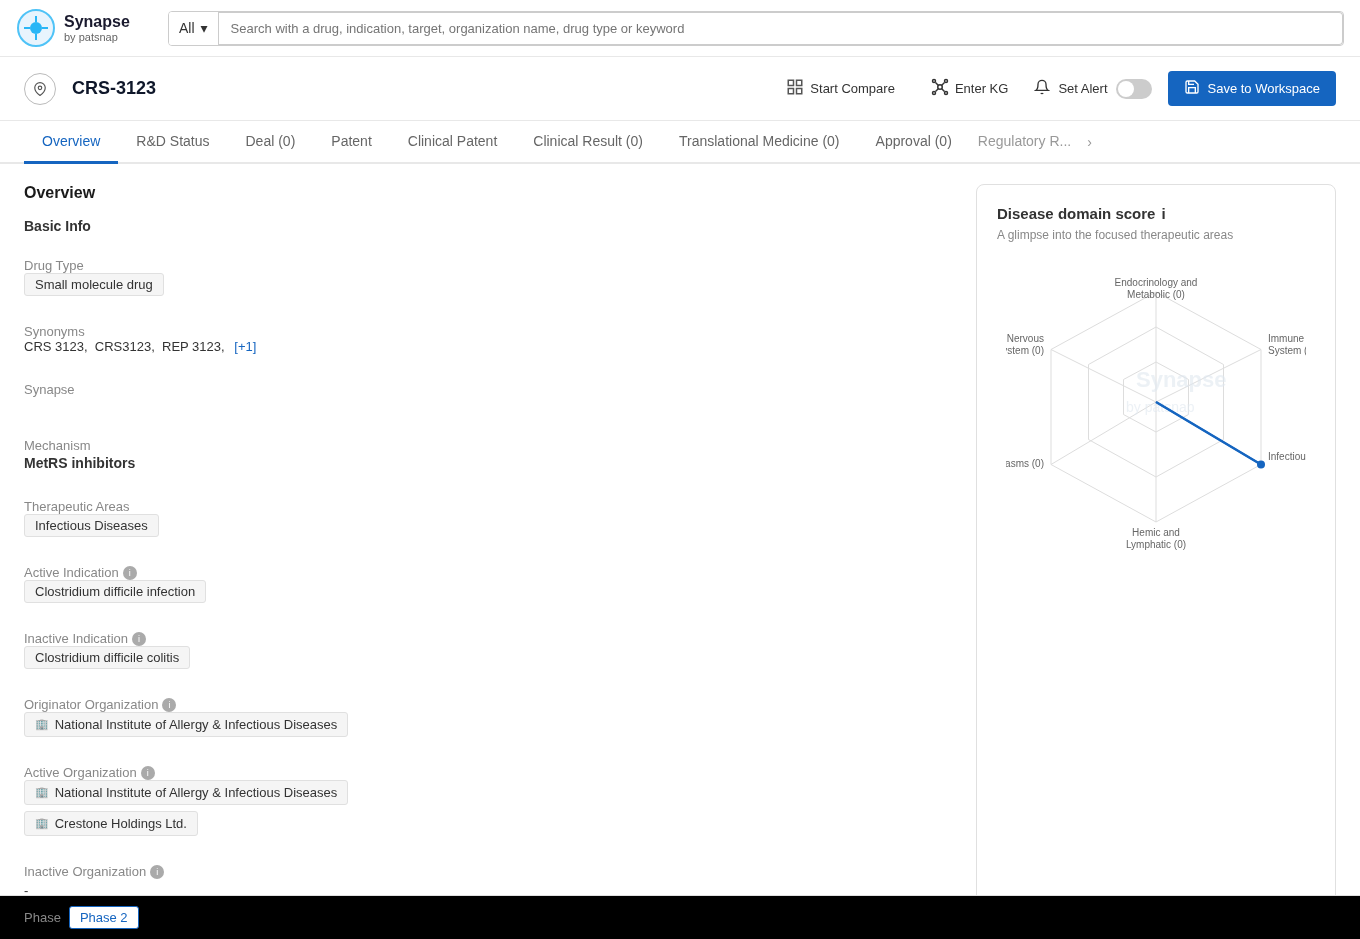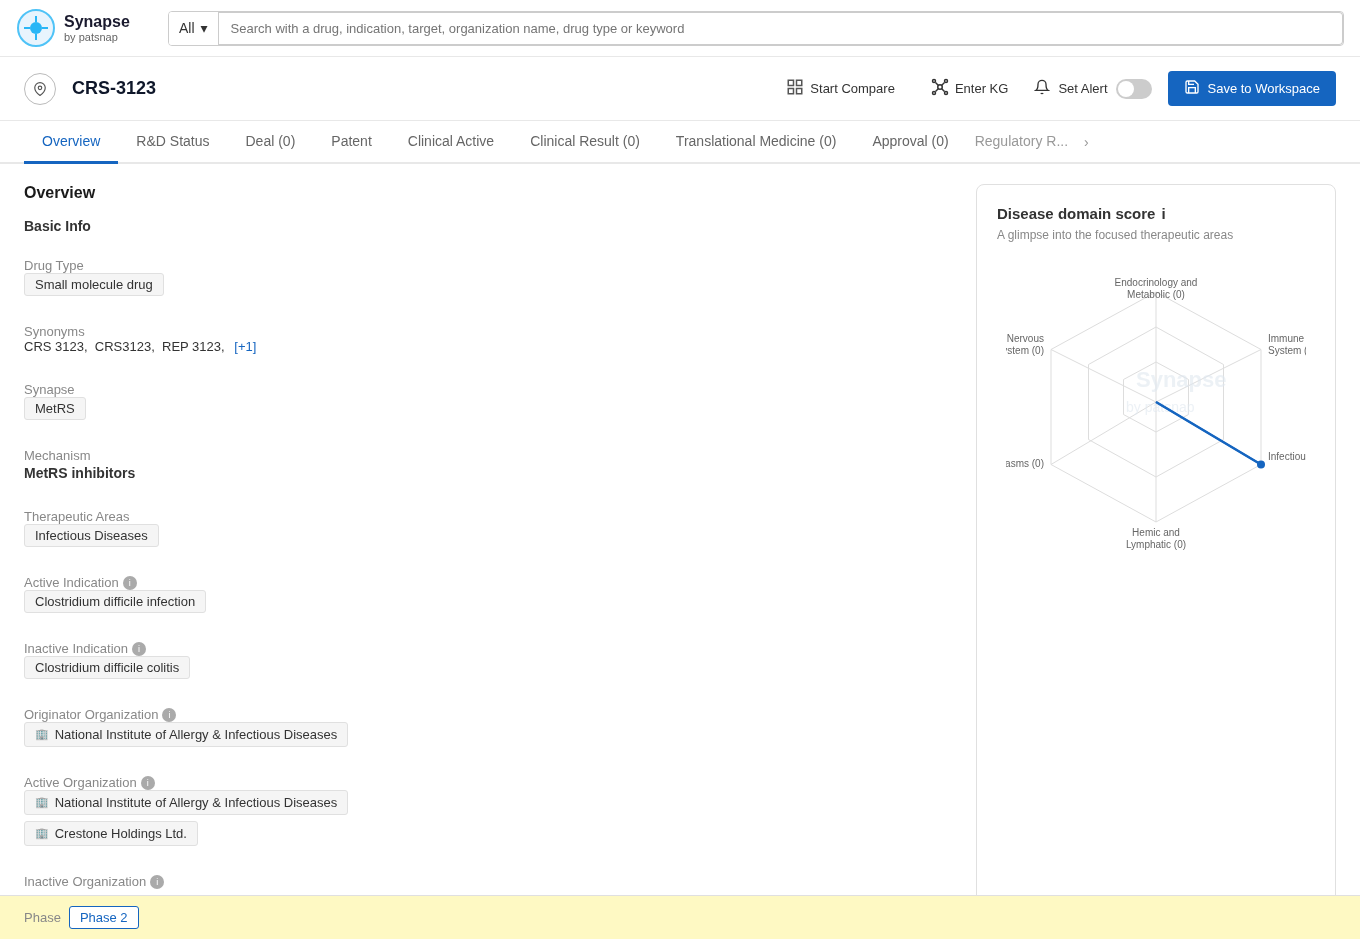--- a/index.html
+++ b/index.html
@@ -306,21 +306,21 @@
       align-items: center;
       justify-content: center;
     }
 
     
     .bottom-bar {
       position: fixed;
       bottom: 0;
       left: 0;
       right: 0;
-      background: #fef9c3;
+      background: #000000;
       border-top: 1px solid #e0e0e0;
       padding: 10px 24px;
       display: flex;
       align-items: center;
       gap: 8px;
     }
     .phase-badge {
       background: #fff;
       border: 1.5px solid #1565c0;
       border-radius: 3px;
@@ -414,21 +414,21 @@
       <span>Save to Workspace</span>
     </button>
   </div>
 </div>
 
 <div class="tabs-bar">
   <div class="tab-item active">Overview</div>
   <div class="tab-item">R&amp;D Status</div>
   <div class="tab-item">Deal (0)</div>
   <div class="tab-item">Patent</div>
-  <div class="tab-item">Clinical Active</div>
+  <div class="tab-item">Clinical Patent</div>
   <div class="tab-item">Clinical Result (0)</div>
   <div class="tab-item">Translational Medicine (0)</div>
   <div class="tab-item">Approval (0)</div>
   <div class="tab-item tab-more">Regulatory R...</div>
   <div class="tab-more">›</div>
 </div>
 
 <div class="content-area">
 
   <div class="main-content">
@@ -445,23 +445,20 @@
     <div class="info-row">
       <div class="info-label">Synonyms</div>
       <div class="info-value">
         <span class="synonyms-text">CRS 3123,&nbsp; CRS3123,&nbsp; REP 3123,&nbsp;</span>
         <span class="link-text">[+1]</span>
       </div>
     </div>
 
     <div class="info-row">
       <div class="info-label">Synapse</div>
-      <div class="info-value">
-        <span class="tag">MetRS</span>
-      </div>
     </div>
 
     <div class="info-row">
       <div class="info-label">Mechanism</div>
       <div class="info-value">
         <span class="mechanism-text">MetRS inhibitors</span>
       </div>
     </div>
 
     <div class="info-row">

